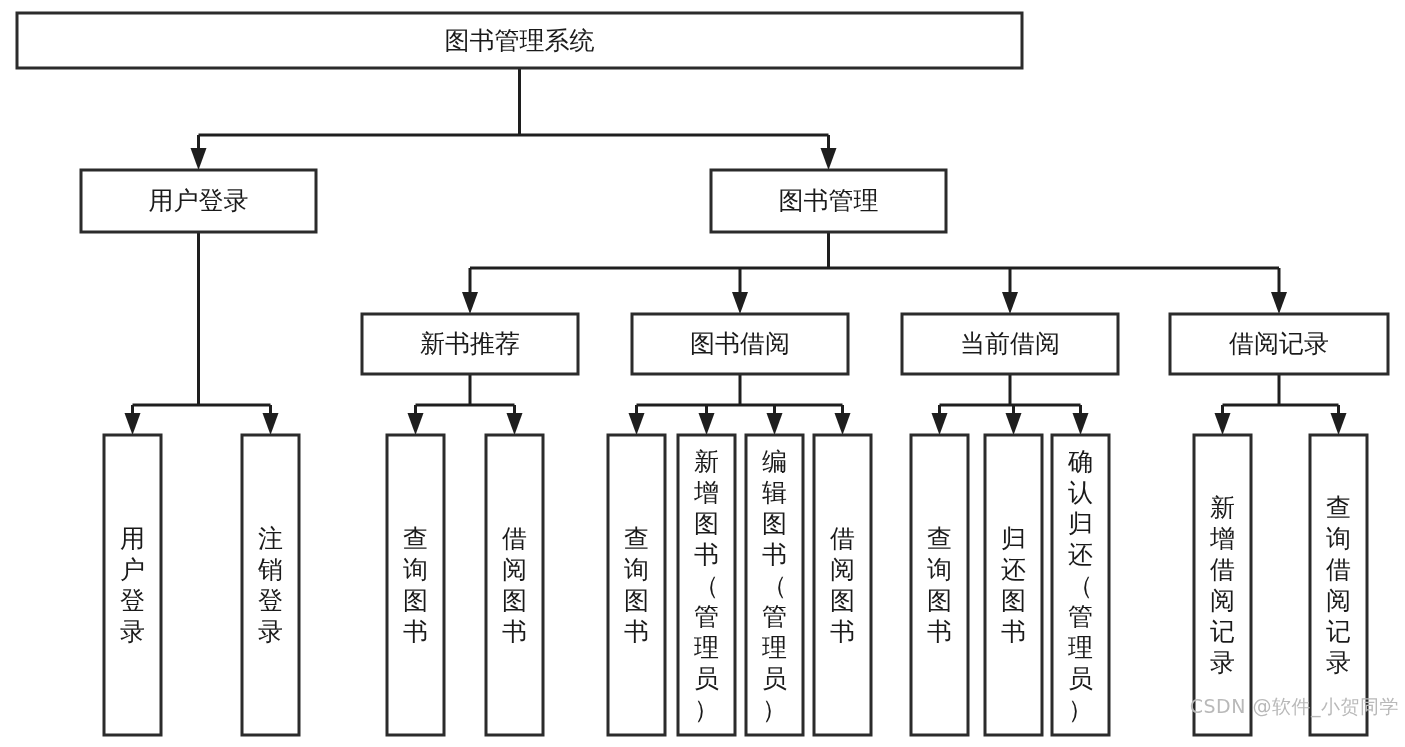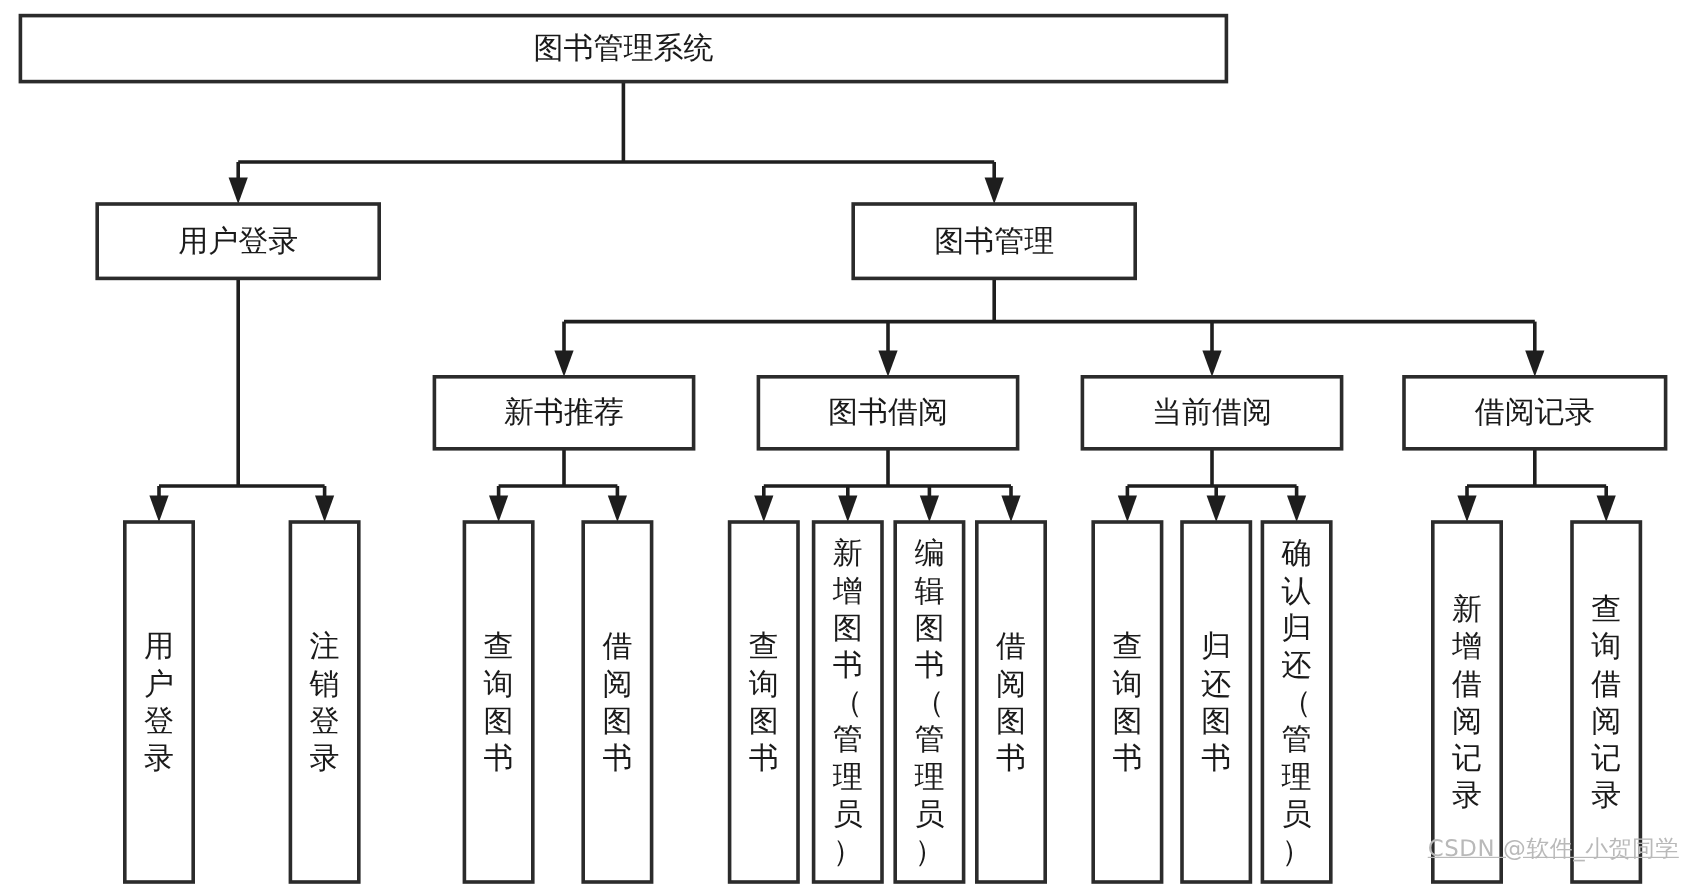--- a/index.html
+++ b/index.html
@@ -59,21 +59,20 @@
   .watermark-text {
     position: absolute;
     right: 6px;
     bottom: 4px;
     font-family: "DejaVu Sans", "Liberation Sans", sans-serif;
     font-size: 19px;
     color: #b9b9b9;
     white-space: nowrap;
     letter-spacing: 0.5px;
     user-select: none;
-    text-decoration: underline;
   }
 </style>
 </head>
 <body>
 
 <div id="diagram-root">
   <svg id="flowchart" viewBox="0 0 1405 747">
     <g id="connector-layer">
         <g>
           <line x1="519.5" y1="68" x2="519.5" y2="135" class="connector"></line>

